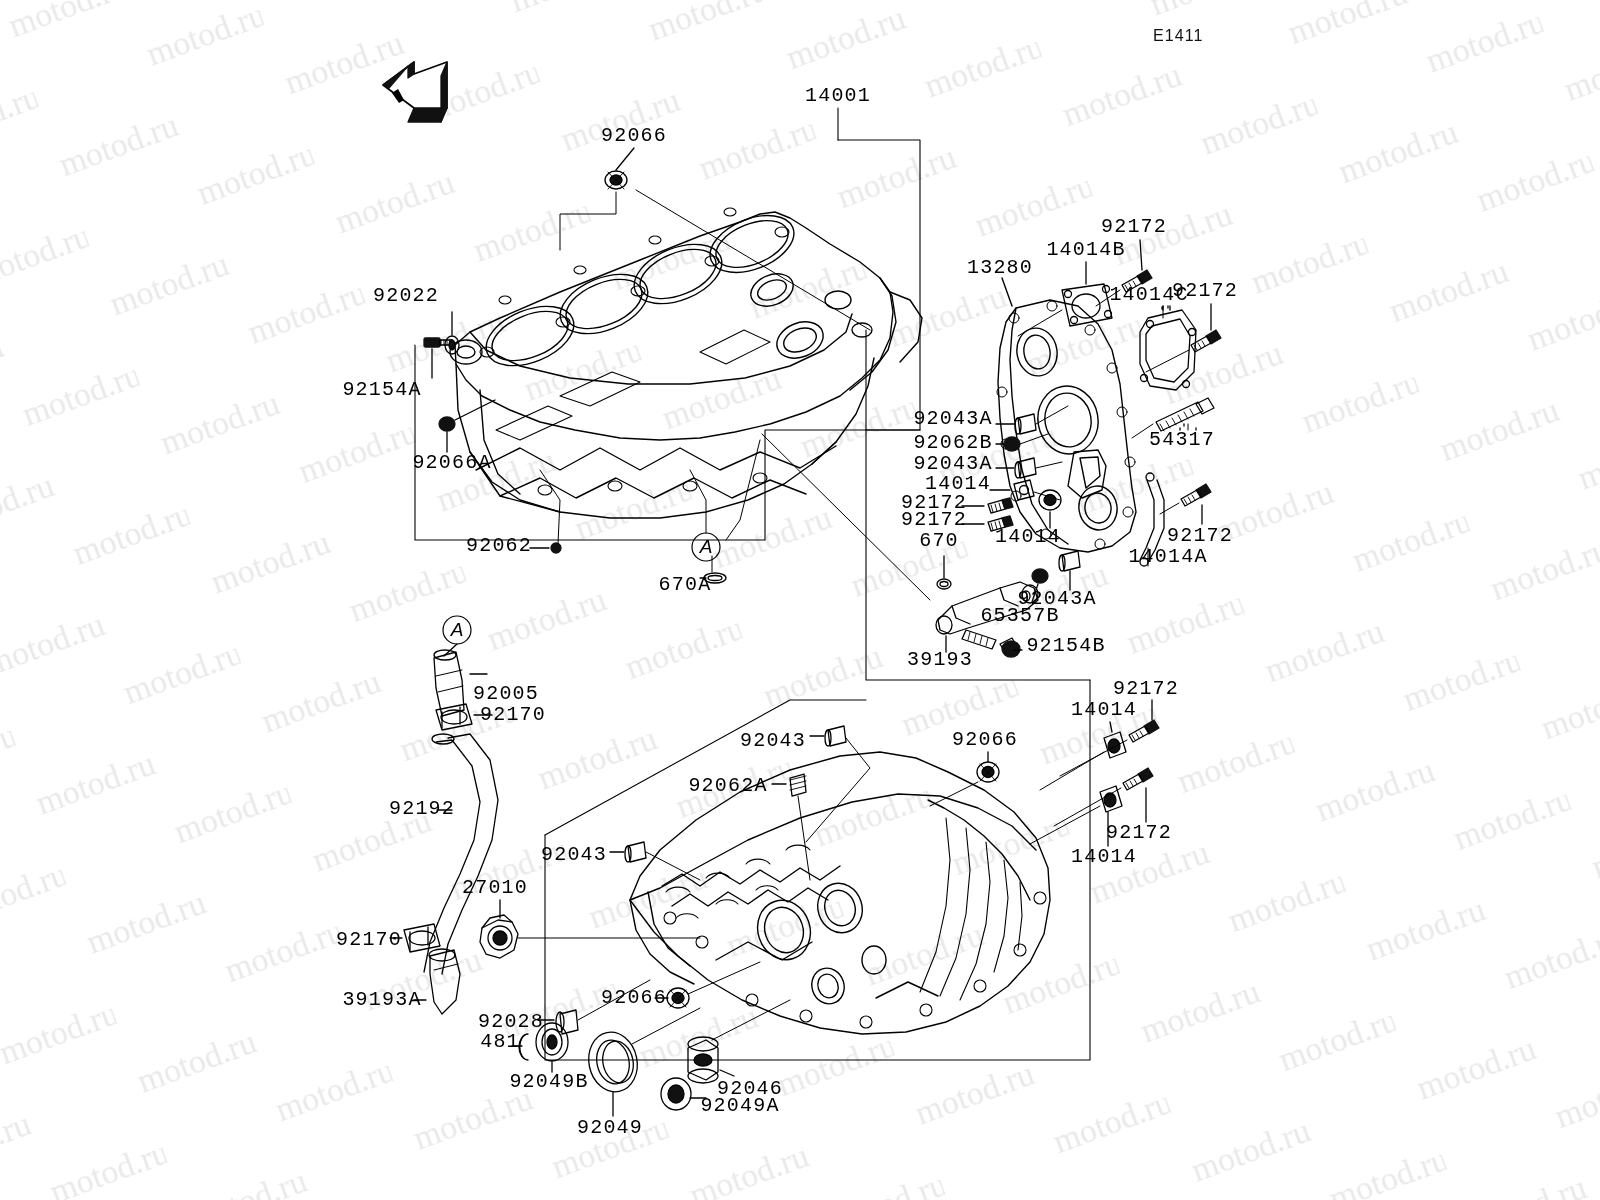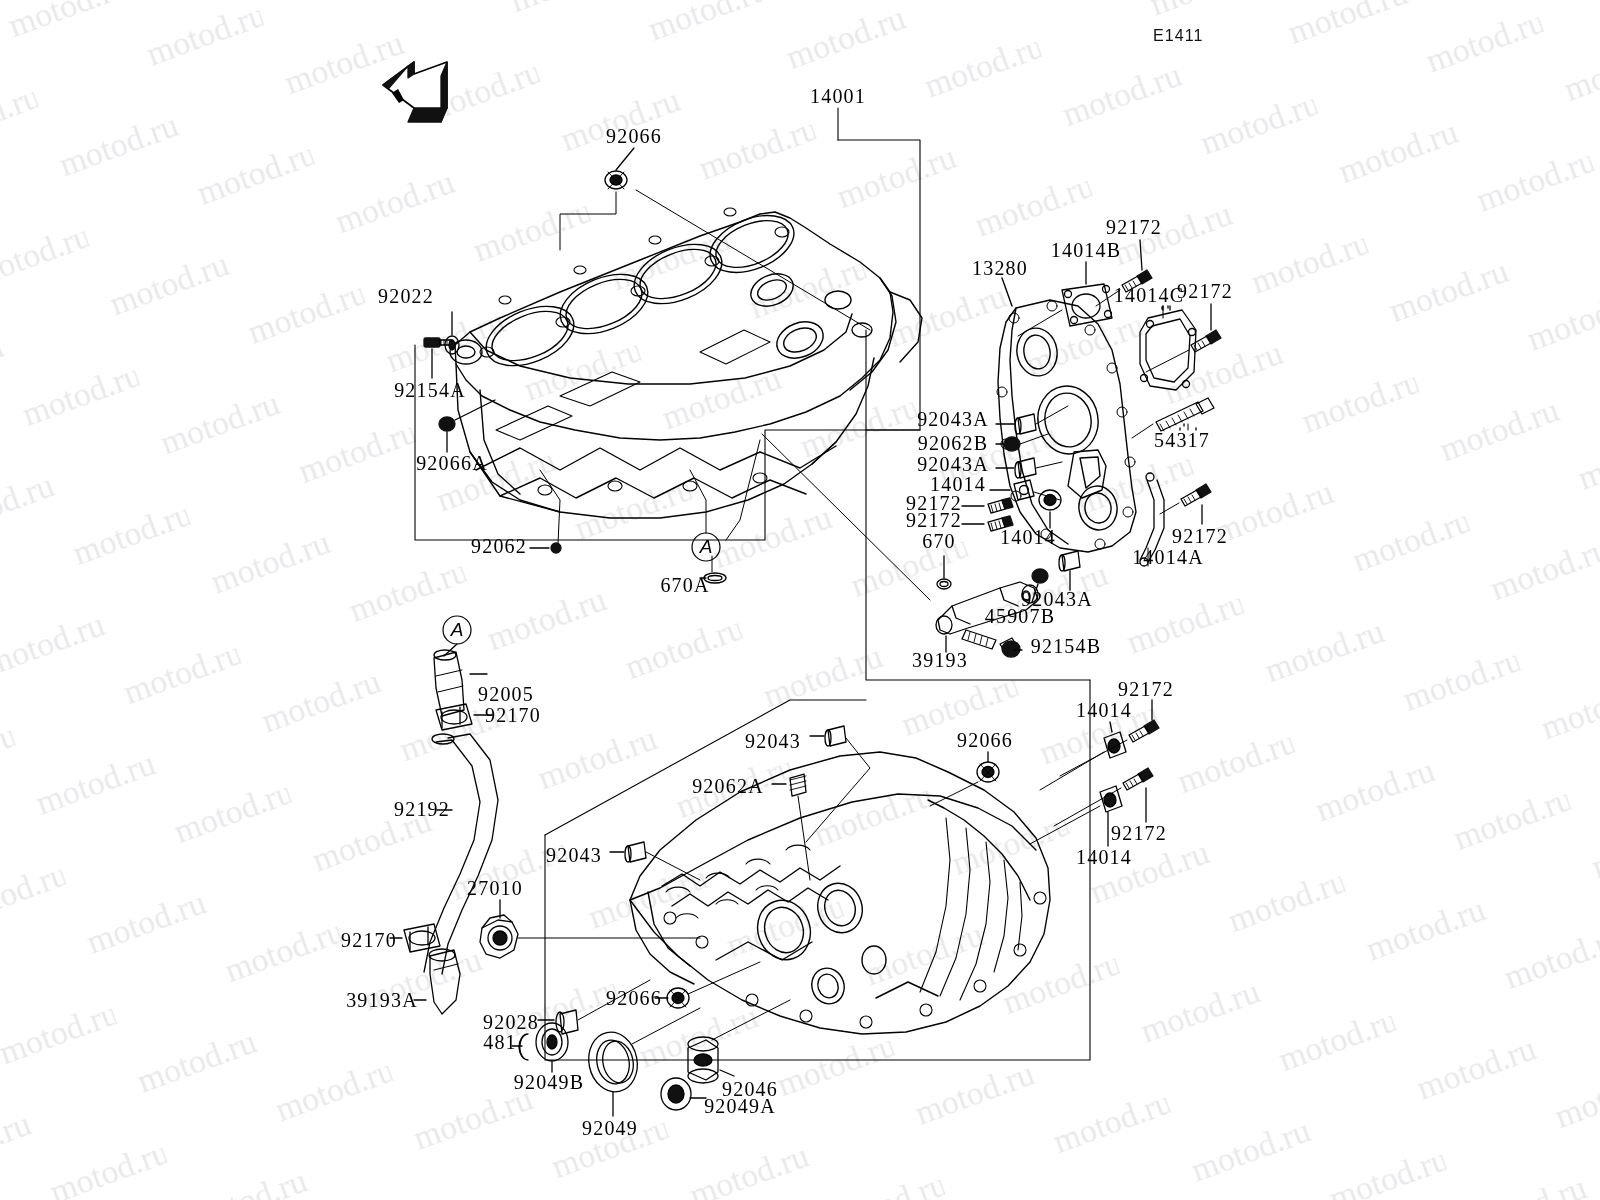--- a/index.html
+++ b/index.html
@@ -9,21 +9,21 @@
     font-family:"Liberation Sans","DejaVu Sans",sans-serif;
     color:#000;
   }
   #stage{position:absolute;left:0;top:0;width:1312px;height:1200px;border-radius:21px;}
   #wm{position:absolute;left:0;top:0;width:1600px;height:1200px;pointer-events:none;z-index:1;}
   #art{position:absolute;left:0;top:0;width:1600px;height:1200px;z-index:2;}
   #labels{position:absolute;left:0;top:0;width:1600px;height:1200px;z-index:3;}
   .lbl{
     position:absolute;font-size:20px;letter-spacing:1.2px;
     white-space:nowrap;color:#000;line-height:1;
-    font-family:Liberation Serif, serif;
+    font-family:Liberation Mono, monospace;
   }
   .code{position:absolute;font-size:16px;letter-spacing:1.1px;color:#111;}
   .cmark{position:absolute;font-size:19px;font-style:italic;}
 </style>
 </head>
 <body>
 
 <div id="stage">
 
   <svg id="wm" viewBox="0 0 1600 1200">
@@ -592,42 +592,42 @@
       </g>
 
     </g>
   </svg>
 
   <div id="labels">
     <div class="code" style="left:1153px;top:27px;">E1411</div>
   <div class="lbl" style="left: 838px; top: 96px; transform: translate(-50%, -50%);">14001</div>
       <div class="lbl" style="left: 634px; top: 136px; transform: translate(-50%, -50%);">92066</div>
       <div class="lbl" style="left: 406px; top: 296px; transform: translate(-50%, -50%);">92022</div>
-      <div class="lbl" style="left: 382px; top: 390px; transform: translate(-50%, -50%); margin-left: 48px;">92154A</div>
+      <div class="lbl" style="left: 382px; top: 390px; transform: translate(-50%, -50%);">92154A</div>
       <div class="lbl" style="left: 452px; top: 463px; transform: translate(-50%, -50%);">92066A</div>
       <div class="lbl" style="left: 499px; top: 546px; transform: translate(-50%, -50%);">92062</div>
       <div class="lbl" style="left: 685px; top: 585px; transform: translate(-50%, -50%);">670A</div>
       <div class="lbl" style="left: 1000px; top: 268px; transform: translate(-50%, -50%);">13280</div>
       <div class="lbl" style="left: 1086px; top: 250px; transform: translate(-50%, -50%);">14014B</div>
       <div class="lbl" style="left: 1134px; top: 227px; transform: translate(-50%, -50%);">92172</div>
       <div class="lbl" style="left: 1149px; top: 295px; transform: translate(-50%, -50%);">14014C</div>
       <div class="lbl" style="left: 1205px; top: 291px; transform: translate(-50%, -50%);">92172</div>
       <div class="lbl" style="left: 953px; top: 419px; transform: translate(-50%, -50%);">92043A</div>
       <div class="lbl" style="left: 953px; top: 443px; transform: translate(-50%, -50%);">92062B</div>
       <div class="lbl" style="left: 953px; top: 464px; transform: translate(-50%, -50%);">92043A</div>
       <div class="lbl" style="left: 958px; top: 484px; transform: translate(-50%, -50%);">14014</div>
       <div class="lbl" style="left: 934px; top: 503px; transform: translate(-50%, -50%);">92172</div>
       <div class="lbl" style="left: 934px; top: 520px; transform: translate(-50%, -50%);">92172</div>
       <div class="lbl" style="left: 1182px; top: 440px; transform: translate(-50%, -50%);">54317</div>
       <div class="lbl" style="left: 939px; top: 541px; transform: translate(-50%, -50%);">670</div>
       <div class="lbl" style="left: 1028px; top: 537px; transform: translate(-50%, -50%);">14014</div>
       <div class="lbl" style="left: 1168px; top: 557px; transform: translate(-50%, -50%);">14014A</div>
       <div class="lbl" style="left: 1200px; top: 536px; transform: translate(-50%, -50%);">92172</div>
       <div class="lbl" style="left: 1057px; top: 599px; transform: translate(-50%, -50%);">92043A</div>
-      <div class="lbl" style="left: 1020px; top: 616px; transform: translate(-50%, -50%);">45907B</div>
+      <div class="lbl" style="left: 1020px; top: 616px; transform: translate(-50%, -50%);">65357B</div>
       <div class="lbl" style="left: 1050px; top: 646px; transform: translate(-50%, -50%); margin-left: 16px;">92154B</div>
       <div class="lbl" style="left: 940px; top: 660px; transform: translate(-50%, -50%);">39193</div>
       <div class="lbl" style="left: 506px; top: 674px; transform: translate(-50%, -50%); margin-top: 20px;">92005</div>
       <div class="lbl" style="left: 513px; top: 715px; transform: translate(-50%, -50%);">92170</div>
       <div class="lbl" style="left: 422px; top: 809px; transform: translate(-50%, -50%);">92192</div>
       <div class="lbl" style="left: 773px; top: 741px; transform: translate(-50%, -50%);">92043</div>
       <div class="lbl" style="left: 985px; top: 740px; transform: translate(-50%, -50%);">92066</div>
       <div class="lbl" style="left: 1146px; top: 689px; transform: translate(-50%, -50%);">92172</div>
       <div class="lbl" style="left: 1104px; top: 710px; transform: translate(-50%, -50%);">14014</div>
       <div class="lbl" style="left: 728px; top: 786px; transform: translate(-50%, -50%);">92062A</div>

